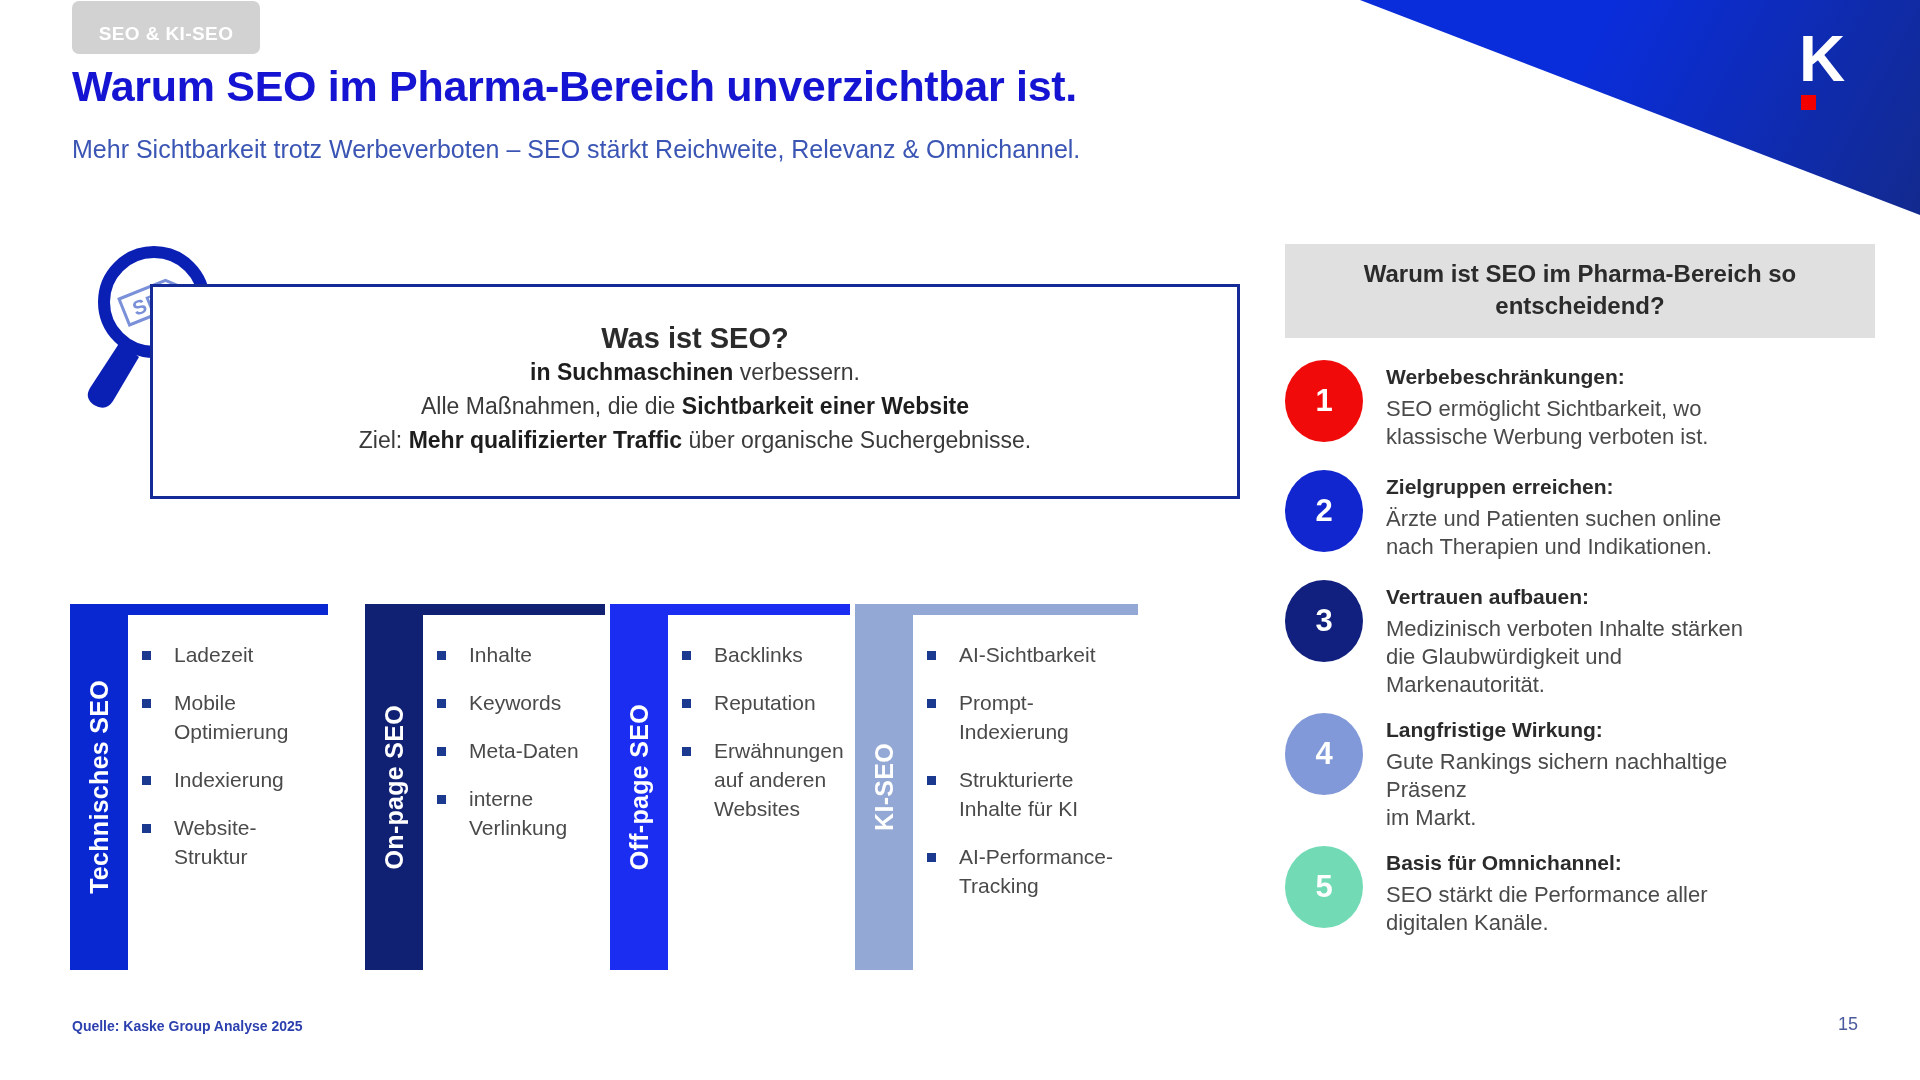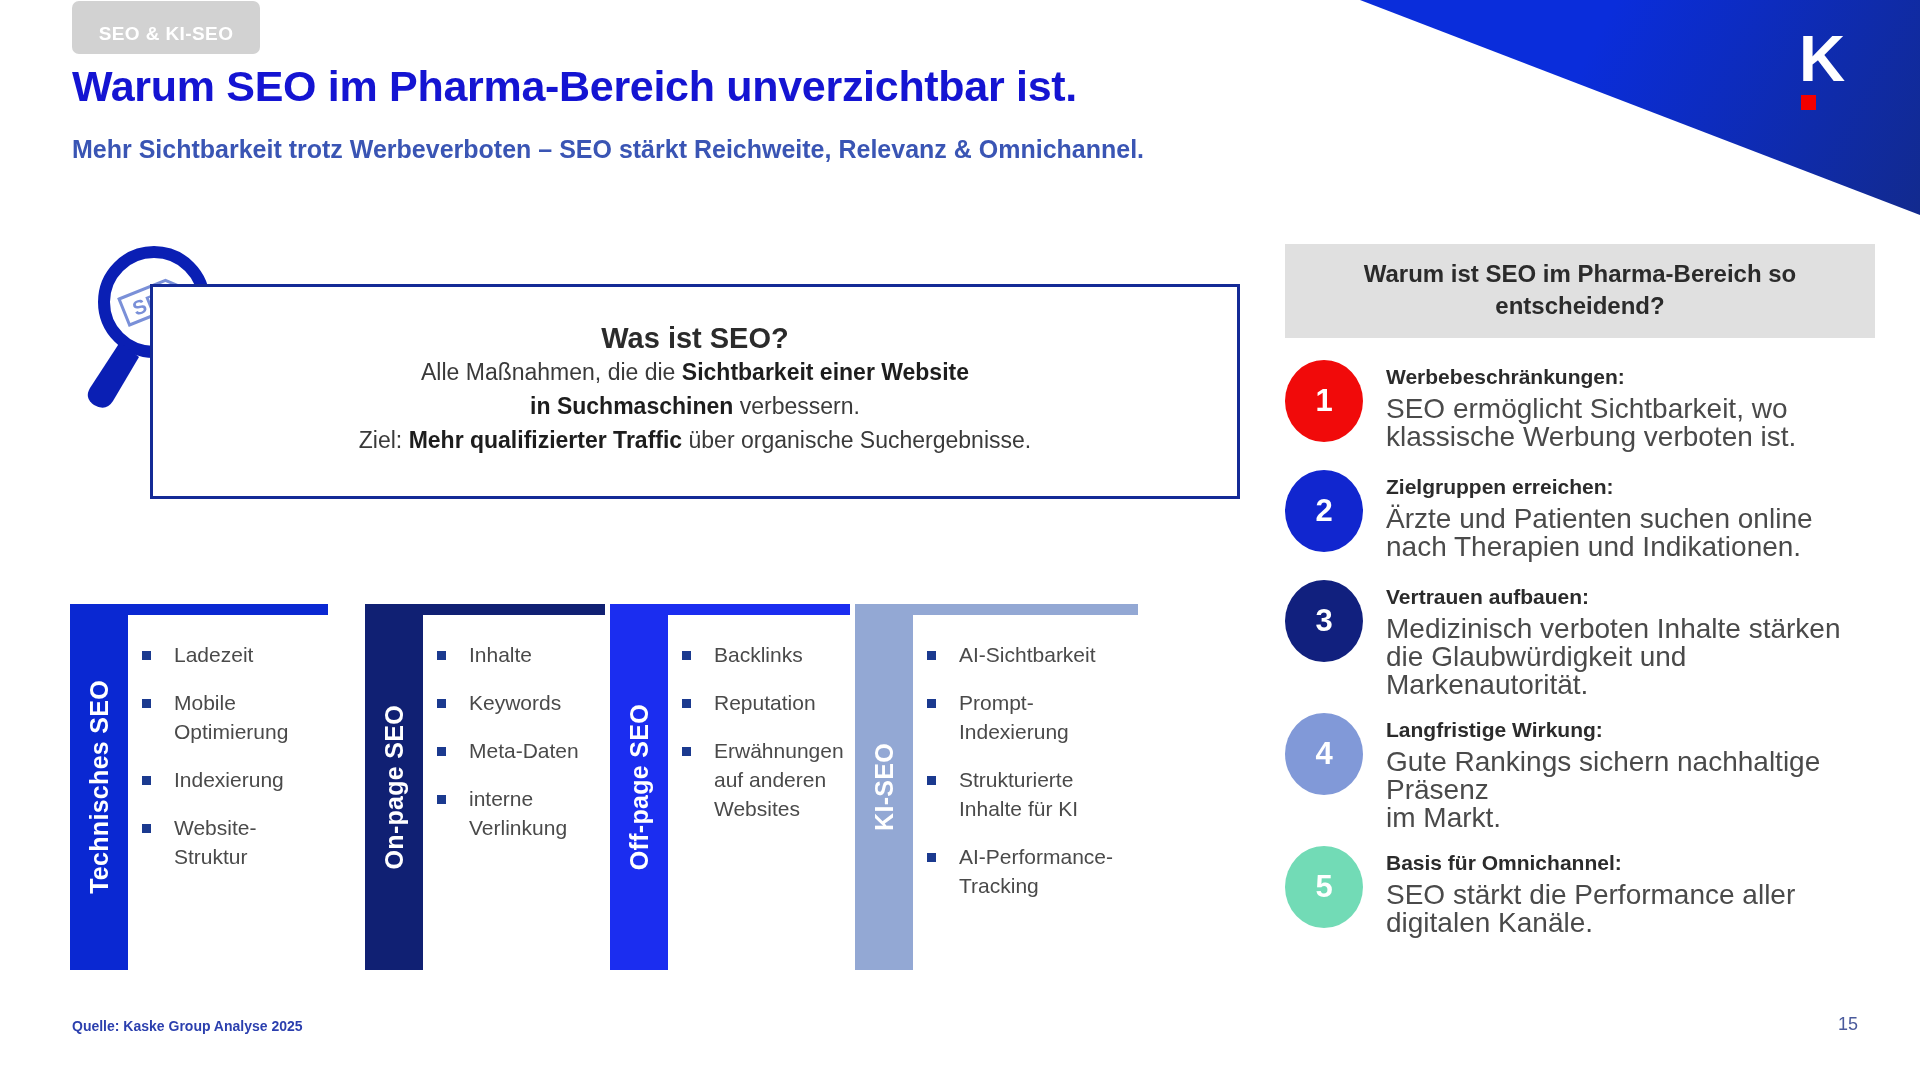--- a/index.html
+++ b/index.html
@@ -83,21 +83,21 @@
     white-space: nowrap;
   }
   .slide-title .dot {
     color: #1414d2;
   }
   .slide-subtitle {
     position: absolute;
     left: 72px;
     top: 135px;
     font-size: 25px;
-    font-weight: 700;
+    font-weight: 400;
     color: #3a55b4;
     white-space: nowrap;
   }
 
   
   .definition-wrap {
     position: absolute;
     left: 150px;
     top: 284px;
     width: 1090px;
@@ -255,21 +255,21 @@
     padding-top: 3px;
   }
   .reason-title {
     font-size: 21px;
     font-weight: 700;
     color: #2b2b2b;
     line-height: 27px;
     margin-bottom: 5px;
   }
   .reason-text {
-    font-size: 28px;
+    font-size: 22px;
     color: #4a4a4a;
     line-height: 28px;
     white-space: pre-line;
   }
 
   
   .source-note {
     position: absolute;
     left: 72px;
     top: 1018px;
@@ -314,24 +314,24 @@
       </g>
       <text x="74" y="70" transform="rotate(-22 74 62)" text-anchor="middle" font-family="Liberation Sans, sans-serif" font-size="20" font-weight="700" fill="#7a90d8" letter-spacing="1">SEO</text>
     </svg>
   </div>
 
   <div class="definition-wrap">
     <div class="definition-box"></div>
     <div class="definition-inner">
       <div class="definition-heading">Was ist SEO?</div>
       <div class="definition-line">
+        <b>in Suchmaschinen</b><span> verbessern.</span>
+      </div>
+      <div class="definition-line">
         <span>Alle Maßnahmen, die die </span><b>Sichtbarkeit einer Website</b>
-      </div>
-      <div class="definition-line">
-        <b>in Suchmaschinen</b><span> verbessern.</span>
       </div>
       <div class="definition-line">
         <span>Ziel: </span><b>Mehr qualifizierter Traffic</b><span> über organische Suchergebnisse.</span>
       </div>
     </div>
   </div>
 
   <div class="pillars">
       <div class="pillar" style="left: 0px; width: 258px;">
         <div class="pillar-topbar" style="width: 258px; background: rgb(10, 40, 210);"></div>

